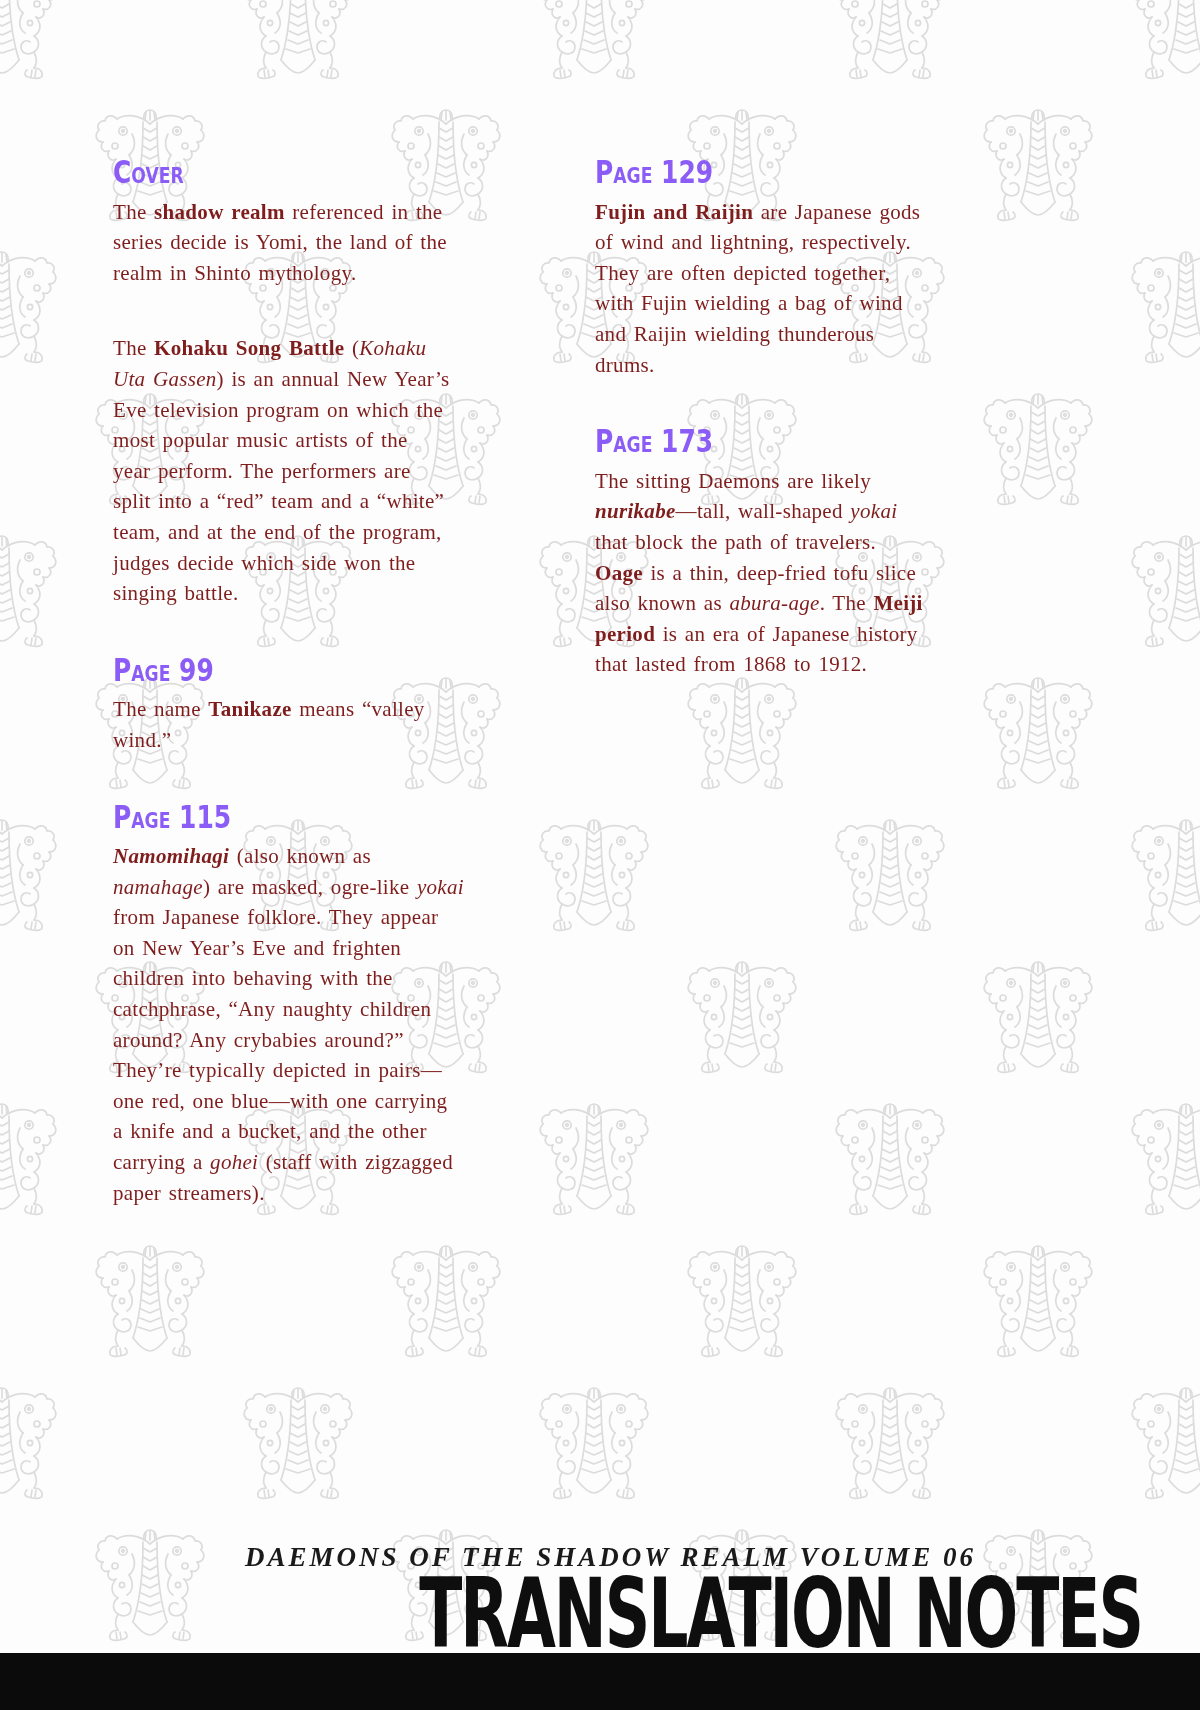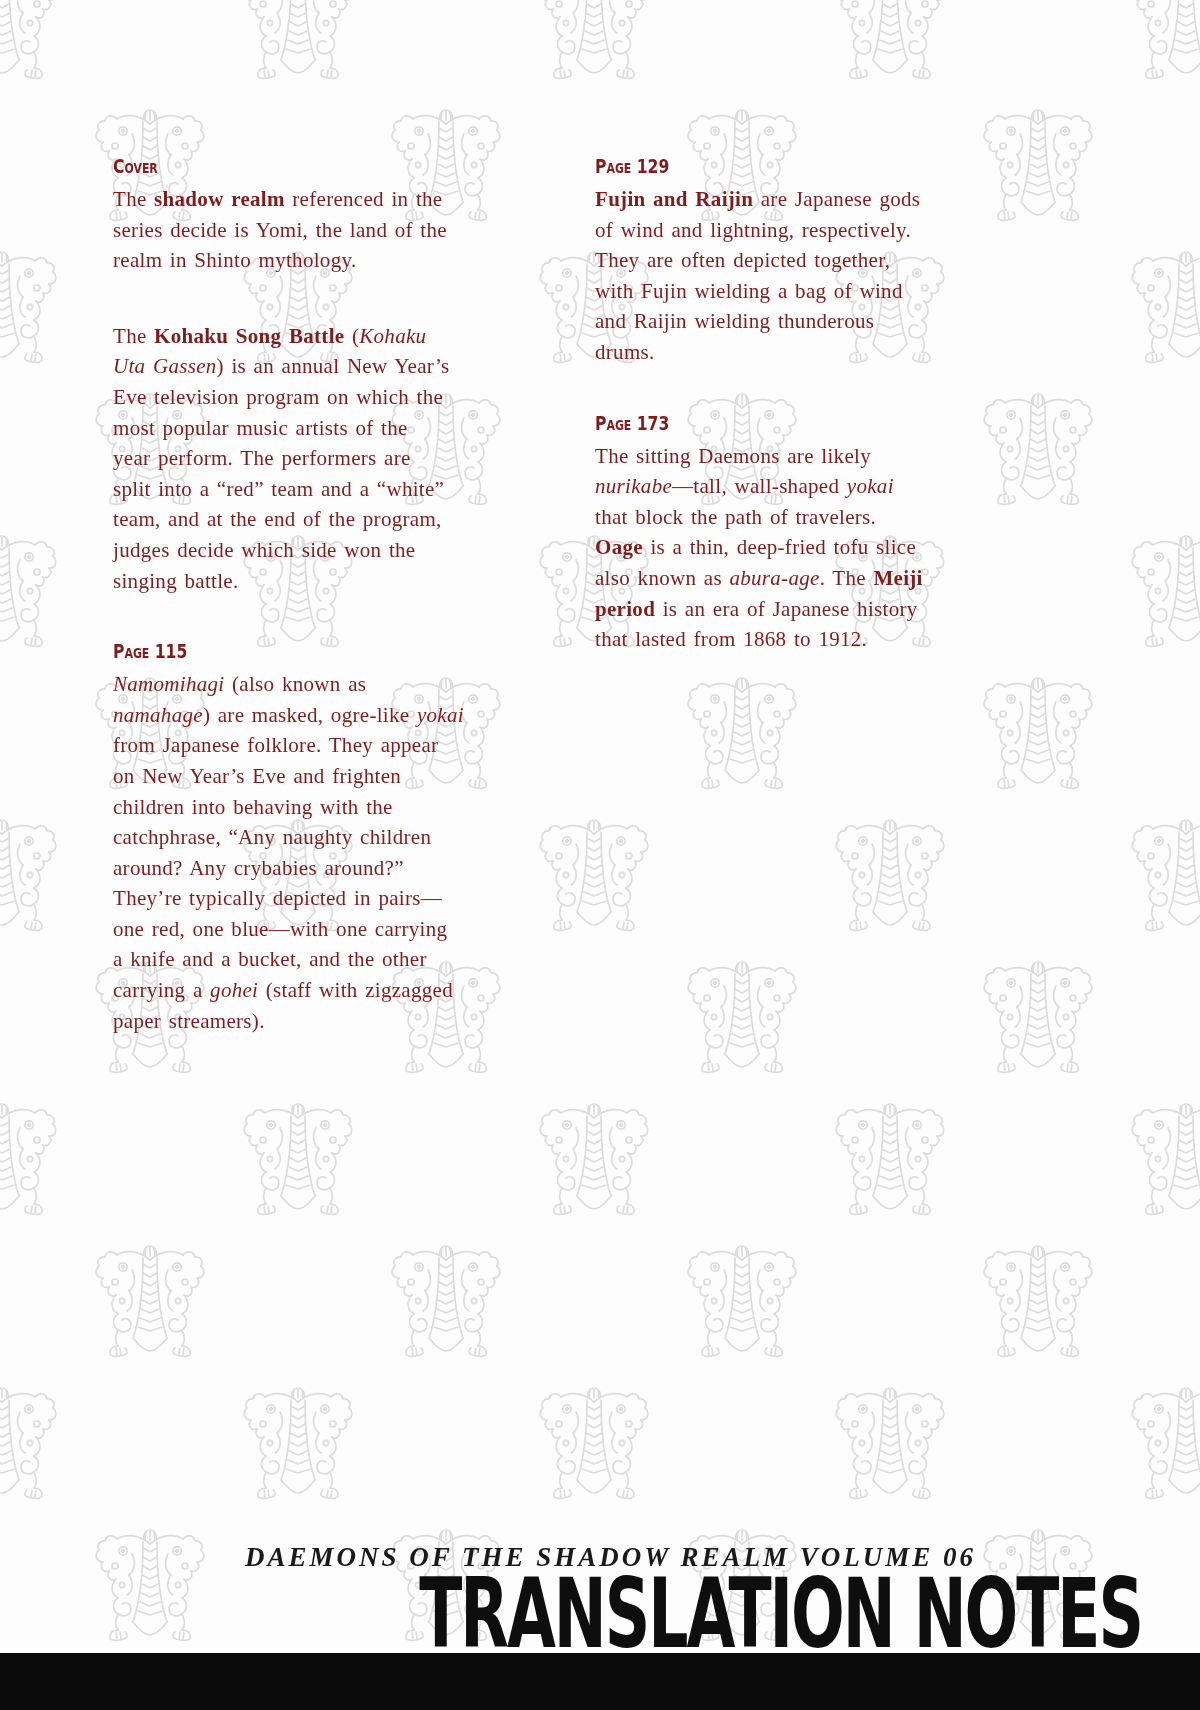--- a/index.html
+++ b/index.html
@@ -29,44 +29,44 @@
   #col-left  { left: 113px; }
   #col-right { left: 595px; }
 
   .note { margin: 0 0 45px 0; }
 
   .note-heading {
     margin: 0 0 7px 0;
     font-family: "DejaVu Sans", sans-serif;
     font-weight: bold;
     font-variant: small-caps;
-    font-size: 20px;
+    font-size: 32px;
     line-height: 1.05;
     letter-spacing: 0px;
-    color: #7f1d1d;
+    color: #8b5cf6;
     white-space: nowrap;
   }
   .note-heading .cond {
     display: inline-block;
     transform: scaleX(0.78);
     transform-origin: 0 50%;
   }
 
   .note-body {
     margin: 0;
     font-size: 21px;
     line-height: 30.6px;
     letter-spacing: 0.3px;
     word-spacing: 2px;
     color: #7f1d1d;
   }
   .seg-n  { font-weight: normal; font-style: normal; }
   .seg-b  { font-weight: bold; }
   .seg-i  { font-style: italic; }
-  .seg-bi { font-weight: normal; font-style: italic; margin-top: 16px; }
+  .seg-bi { font-weight: bold; font-style: italic; margin-top: 16px; }
 
   
   .footer {
     position: absolute;
     top: 1542px;
     right: 58px;
     text-align: center;
     z-index: 2;
   }
   .series-line {
@@ -206,20 +206,24 @@
 
 <div id="col-left" class="note-col">
     <section class="note">
       <h2 class="note-heading"><span class="cond">Cover</span></h2>
       <p class="note-body"><span class="seg-n">The </span><span class="seg-b">shadow realm</span><span class="seg-n"> referenced in the</span><br><span class="seg-n">series decide is Yomi, the land of the</span><br><span class="seg-n">realm in Shinto mythology.</span></p>
     </section>
     <section class="note">
       <p class="note-body"><span class="seg-n">The </span><span class="seg-b">Kohaku Song Battle</span><span class="seg-n"> (</span><span class="seg-i">Kohaku</span><br><span class="seg-i">Uta Gassen</span><span class="seg-n">) is an annual New Year’s</span><br><span class="seg-n">Eve television program on which the</span><br><span class="seg-n">most popular music artists of the</span><br><span class="seg-n">year perform. The performers are</span><br><span class="seg-n">split into a “red” team and a “white”</span><br><span class="seg-n">team, and at the end of the program,</span><br><span class="seg-n">judges decide which side won the</span><br><span class="seg-n">singing battle.</span></p>
     </section>
     <section class="note">
+      <h2 class="note-heading"><span class="cond">Page 99</span></h2>
+      <p class="note-body"><span class="seg-n">The name </span><span class="seg-b">Tanikaze</span><span class="seg-n"> means “valley</span><br><span class="seg-n">wind.”</span></p>
+    </section>
+    <section class="note">
       <h2 class="note-heading"><span class="cond">Page 115</span></h2>
       <p class="note-body"><span class="seg-bi">Namomihagi</span><span class="seg-n"> (also known as</span><br><span class="seg-i">namahage</span><span class="seg-n">) are masked, ogre-like </span><span class="seg-i">yokai</span><br><span class="seg-n">from Japanese folklore. They appear</span><br><span class="seg-n">on New Year’s Eve and frighten</span><br><span class="seg-n">children into behaving with the</span><br><span class="seg-n">catchphrase, “Any naughty children</span><br><span class="seg-n">around? Any crybabies around?”</span><br><span class="seg-n">They’re typically depicted in pairs—</span><br><span class="seg-n">one red, one blue—with one carrying</span><br><span class="seg-n">a knife and a bucket, and the other</span><br><span class="seg-n">carrying a </span><span class="seg-i">gohei</span><span class="seg-n"> (staff with zigzagged</span><br><span class="seg-n">paper streamers).</span></p>
     </section>
   </div>
 
 <div id="col-right" class="note-col">
     <section class="note">
       <h2 class="note-heading"><span class="cond">Page 129</span></h2>
       <p class="note-body"><span class="seg-b">Fujin and Raijin</span><span class="seg-n"> are Japanese gods</span><br><span class="seg-n">of wind and lightning, respectively.</span><br><span class="seg-n">They are often depicted together,</span><br><span class="seg-n">with Fujin wielding a bag of wind</span><br><span class="seg-n">and Raijin wielding thunderous</span><br><span class="seg-n">drums.</span></p>
     </section>

